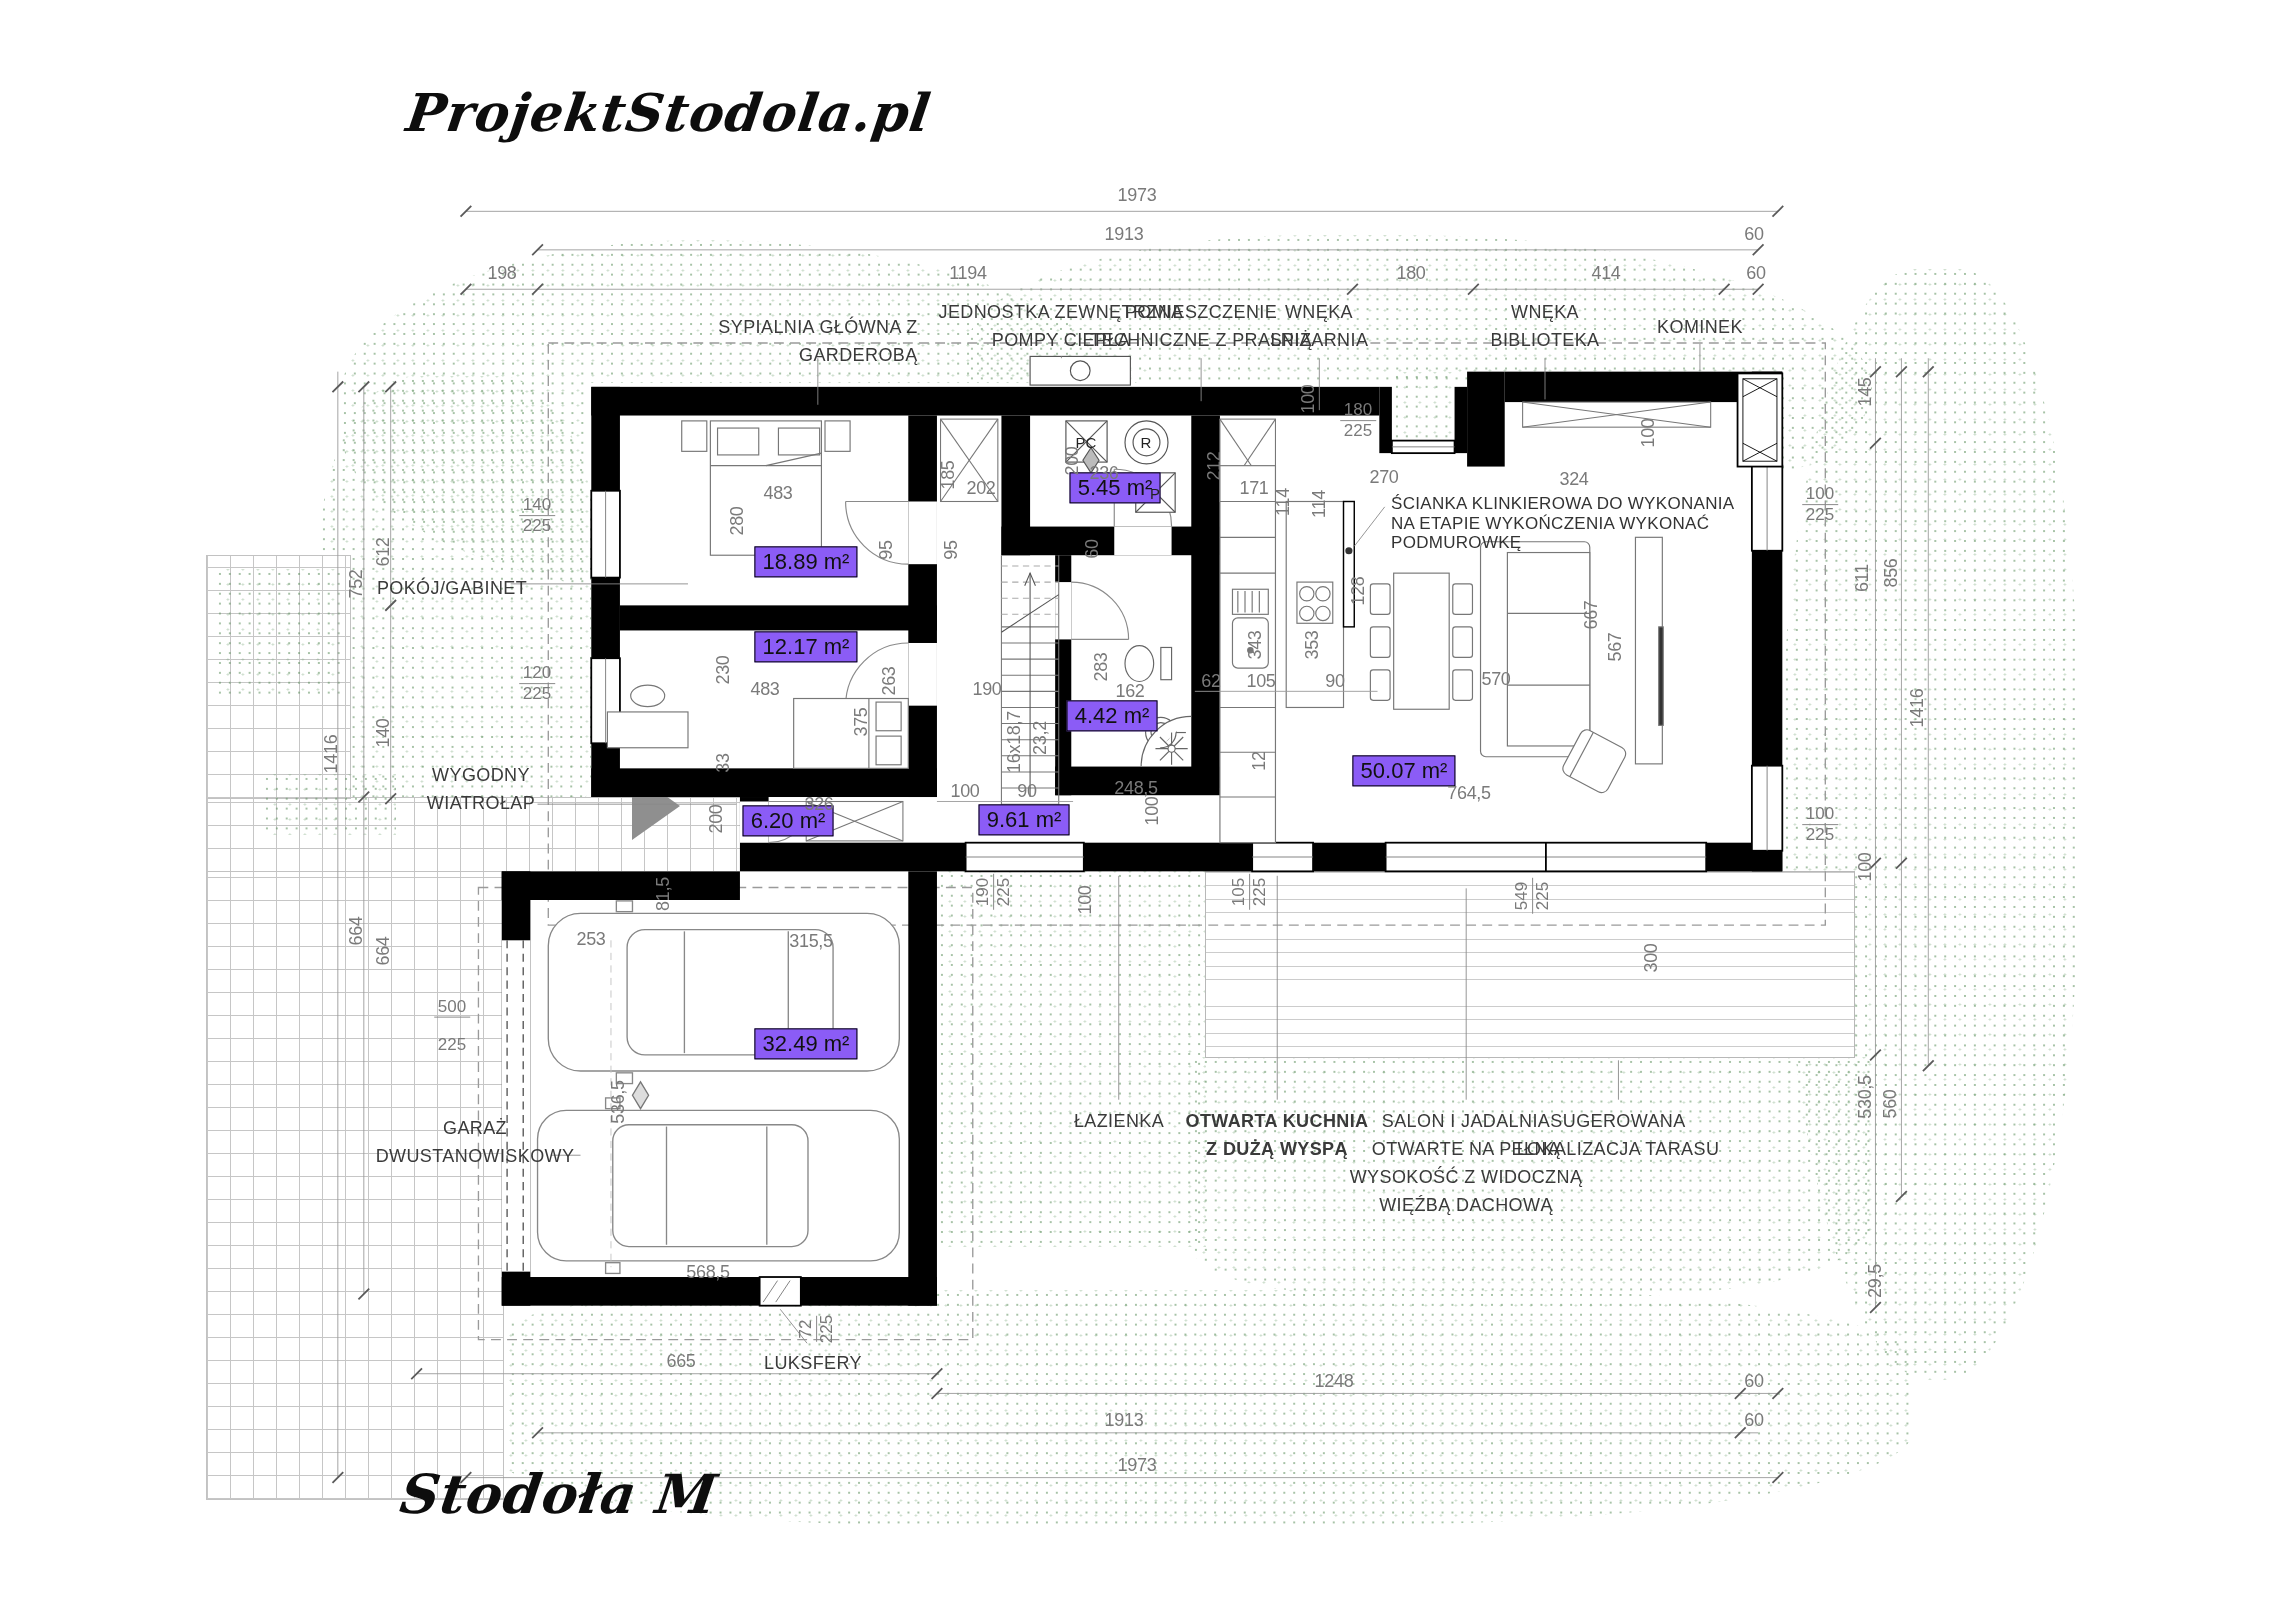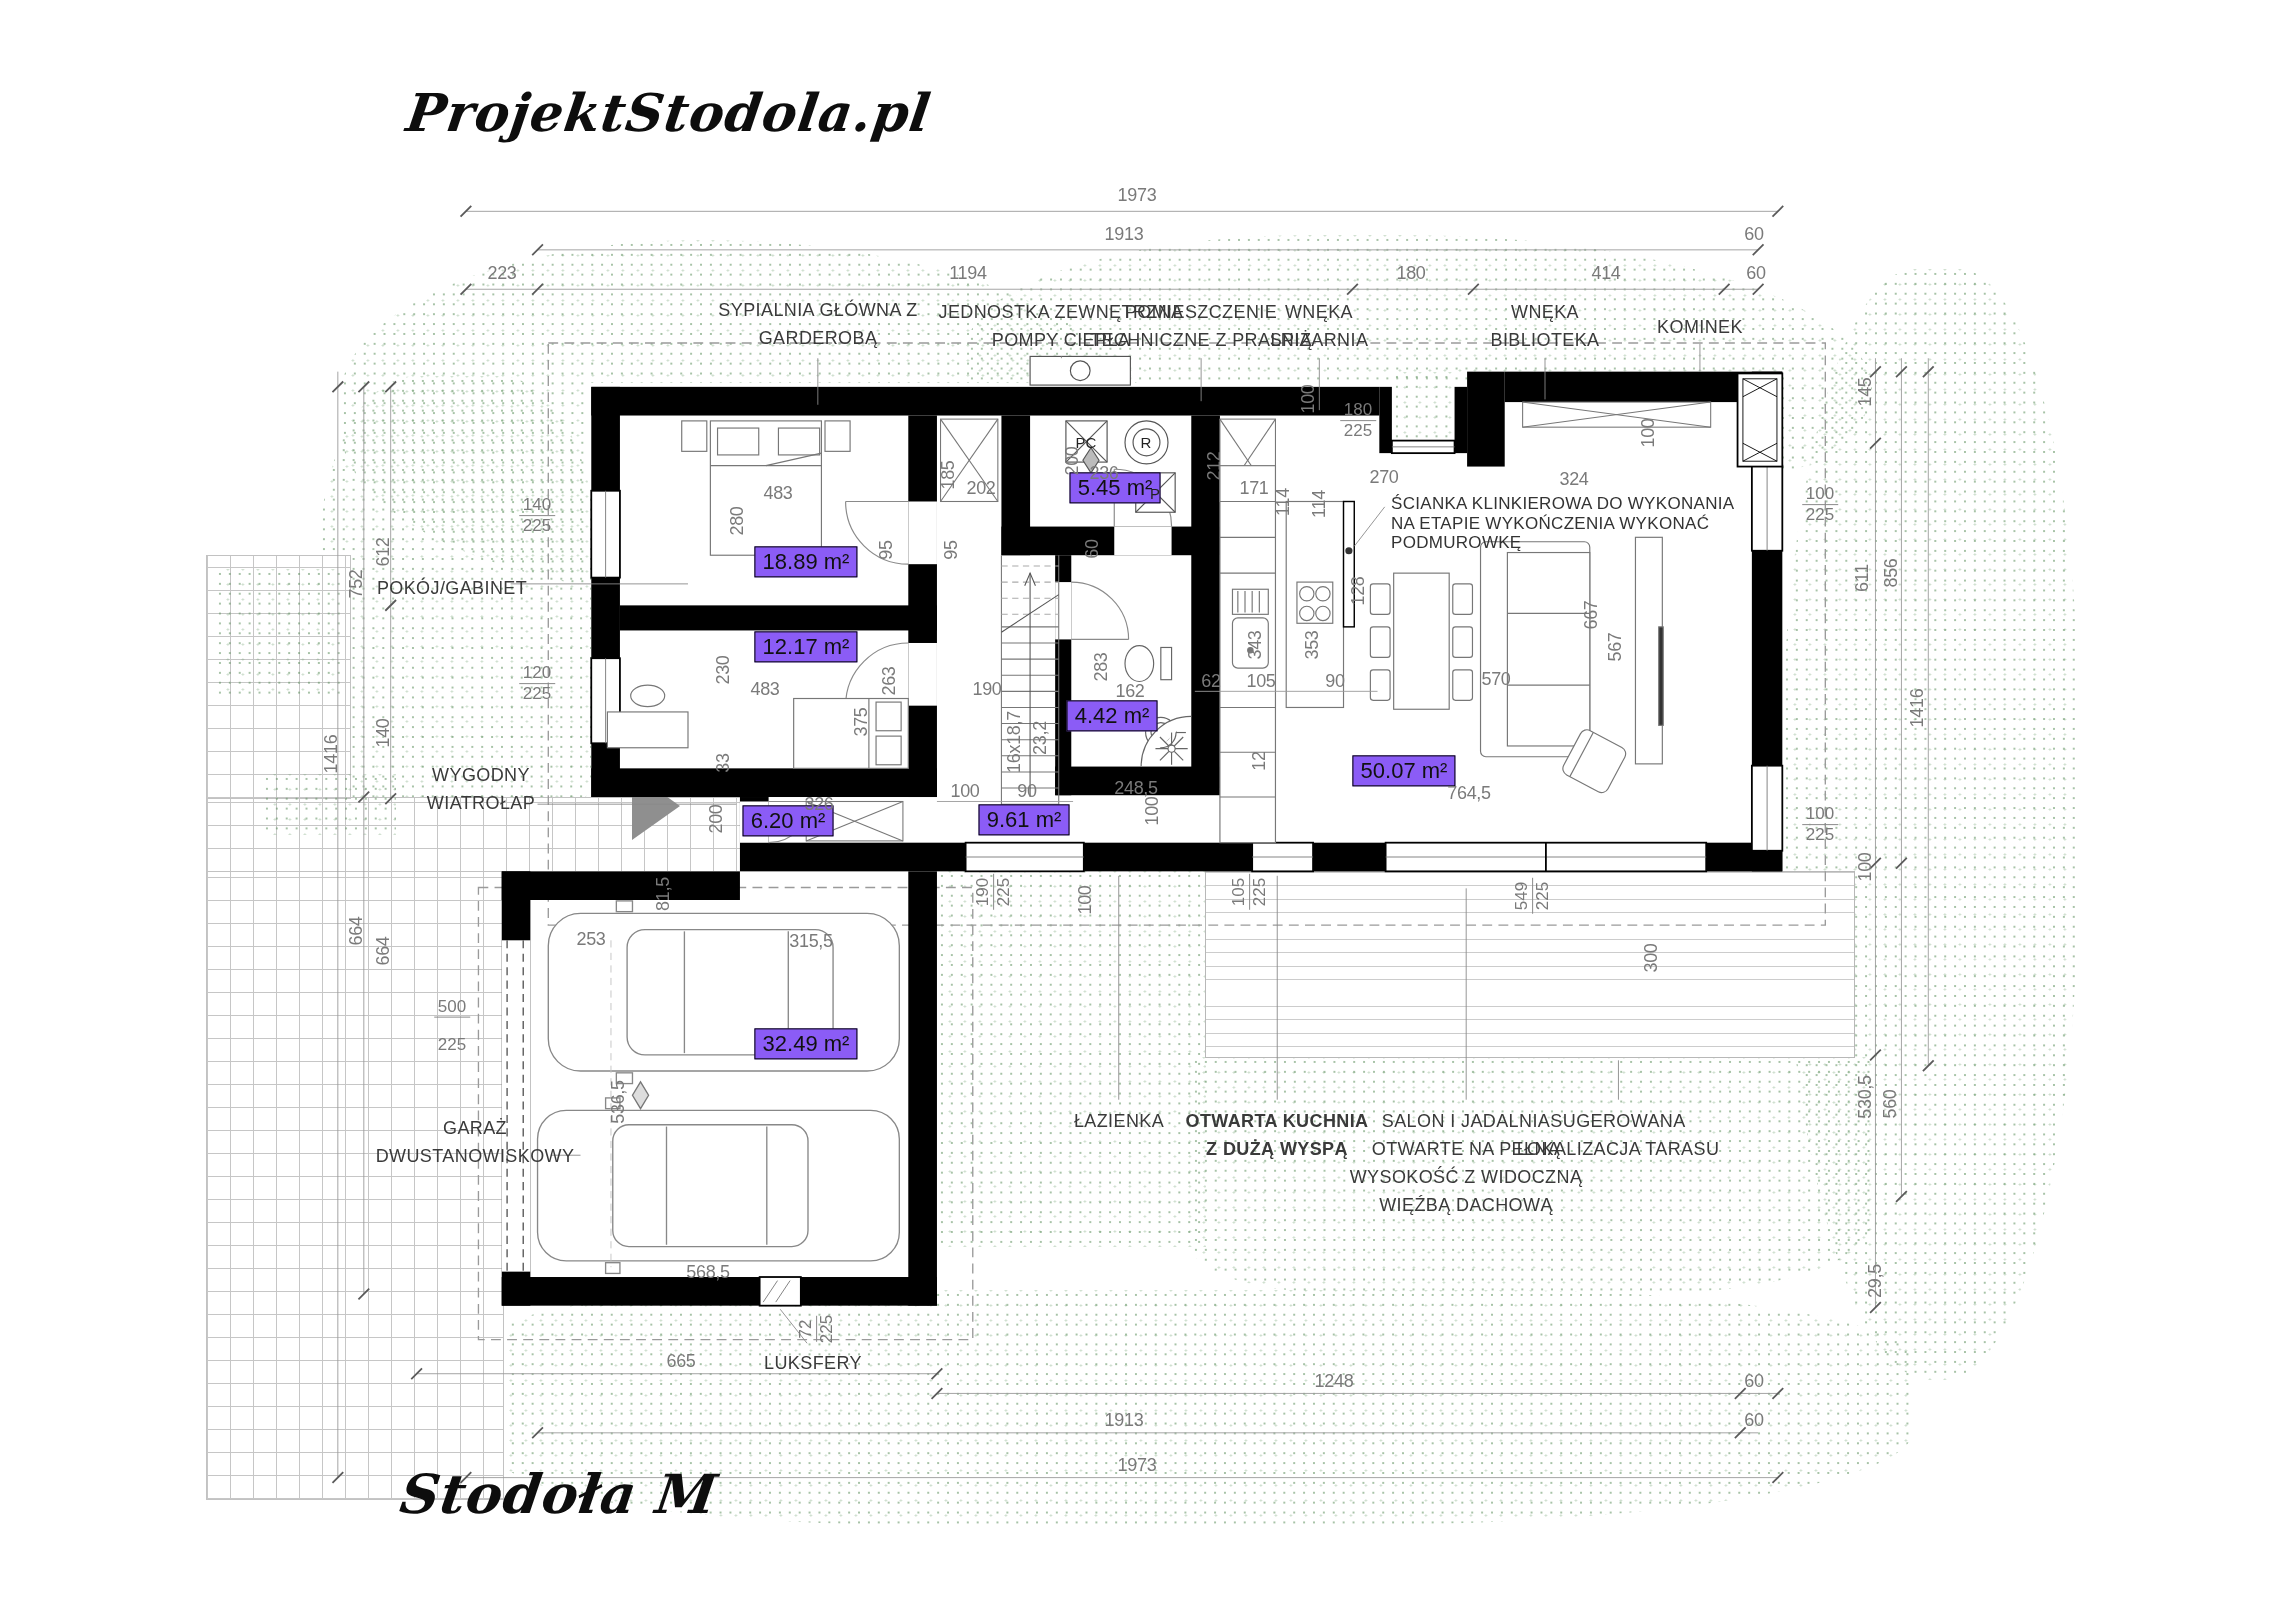--- a/index.html
+++ b/index.html
@@ -378,21 +378,21 @@
       <line x1="871" y1="1462" x2="901" y2="1500"></line>
       <line x1="1546" y1="566" x2="1512" y2="610"></line>
       <circle cx="1506" cy="615" r="4" fill="#333" stroke="none"></circle>
     </g>
   </svg>
 
   <div class="script" style="left:407px;top:82px;font-size:52px;">ProjektStodola.pl</div>
   <div class="script" style="left:401px;top:1462px;font-size:54px;">Stodoła M</div>
 
   <div id="items">
-      <div class="lblc" style="left: 818px; top: 296px;">
+      <div class="lblc" style="left: 818px; top: 313px; text-align: right;">
         <div>SYPIALNIA GŁÓWNA Z</div>
         <div>GARDEROBĄ</div>
       </div>
       <div class="lblc" style="left: 1061px; top: 298px;">
         <div>JEDNOSTKA ZEWNĘTRZNA</div>
         <div>POMPY CIEPŁA</div>
       </div>
       <div class="lblc" style="left: 1201px; top: 298px;">
         <div>POMIESZCZENIE</div>
         <div>TECHNICZNE Z PRALNIĄ</div>
@@ -442,21 +442,21 @@
       <div class="it area" style="left: 806px; top: 562px;">18.89 m²</div>
       <div class="it area" style="left: 806px; top: 647px;">12.17 m²</div>
       <div class="it area" style="left: 1115px; top: 488px;">5.45 m²</div>
       <div class="it area" style="left: 1112px; top: 716px;">4.42 m²</div>
       <div class="it area" style="left: 788px; top: 821px;">6.20 m²</div>
       <div class="it area" style="left: 1024px; top: 820px;">9.61 m²</div>
       <div class="it area" style="left: 1404px; top: 771px;">50.07 m²</div>
       <div class="it area" style="left: 806px; top: 1044px;">32.49 m²</div>
       <div class="it dim" style="left: 1137px; top: 195px;">1973</div>
       <div class="it dim" style="left: 1124px; top: 234px;">1913</div>
-      <div class="it dim" style="left: 502px; top: 273px;">223</div>
+      <div class="it dim" style="left: 502px; top: 273px;">198</div>
       <div class="it dim" style="left: 968px; top: 273px;">1194</div>
       <div class="it dim" style="left: 1411px; top: 273px;">180</div>
       <div class="it dim" style="left: 1606px; top: 273px;">414</div>
       <div class="it dim" style="left: 1754px; top: 234px;">60</div>
       <div class="it dim" style="left: 1756px; top: 273px;">60</div>
       <div class="it dim" style="left: 681px; top: 1361px;">665</div>
       <div class="it dim" style="left: 1334px; top: 1381px;">1248</div>
       <div class="it dim" style="left: 1754px; top: 1381px;">60</div>
       <div class="it dim" style="left: 1124px; top: 1420px;">1913</div>
       <div class="it dim" style="left: 1754px; top: 1420px;">60</div>

